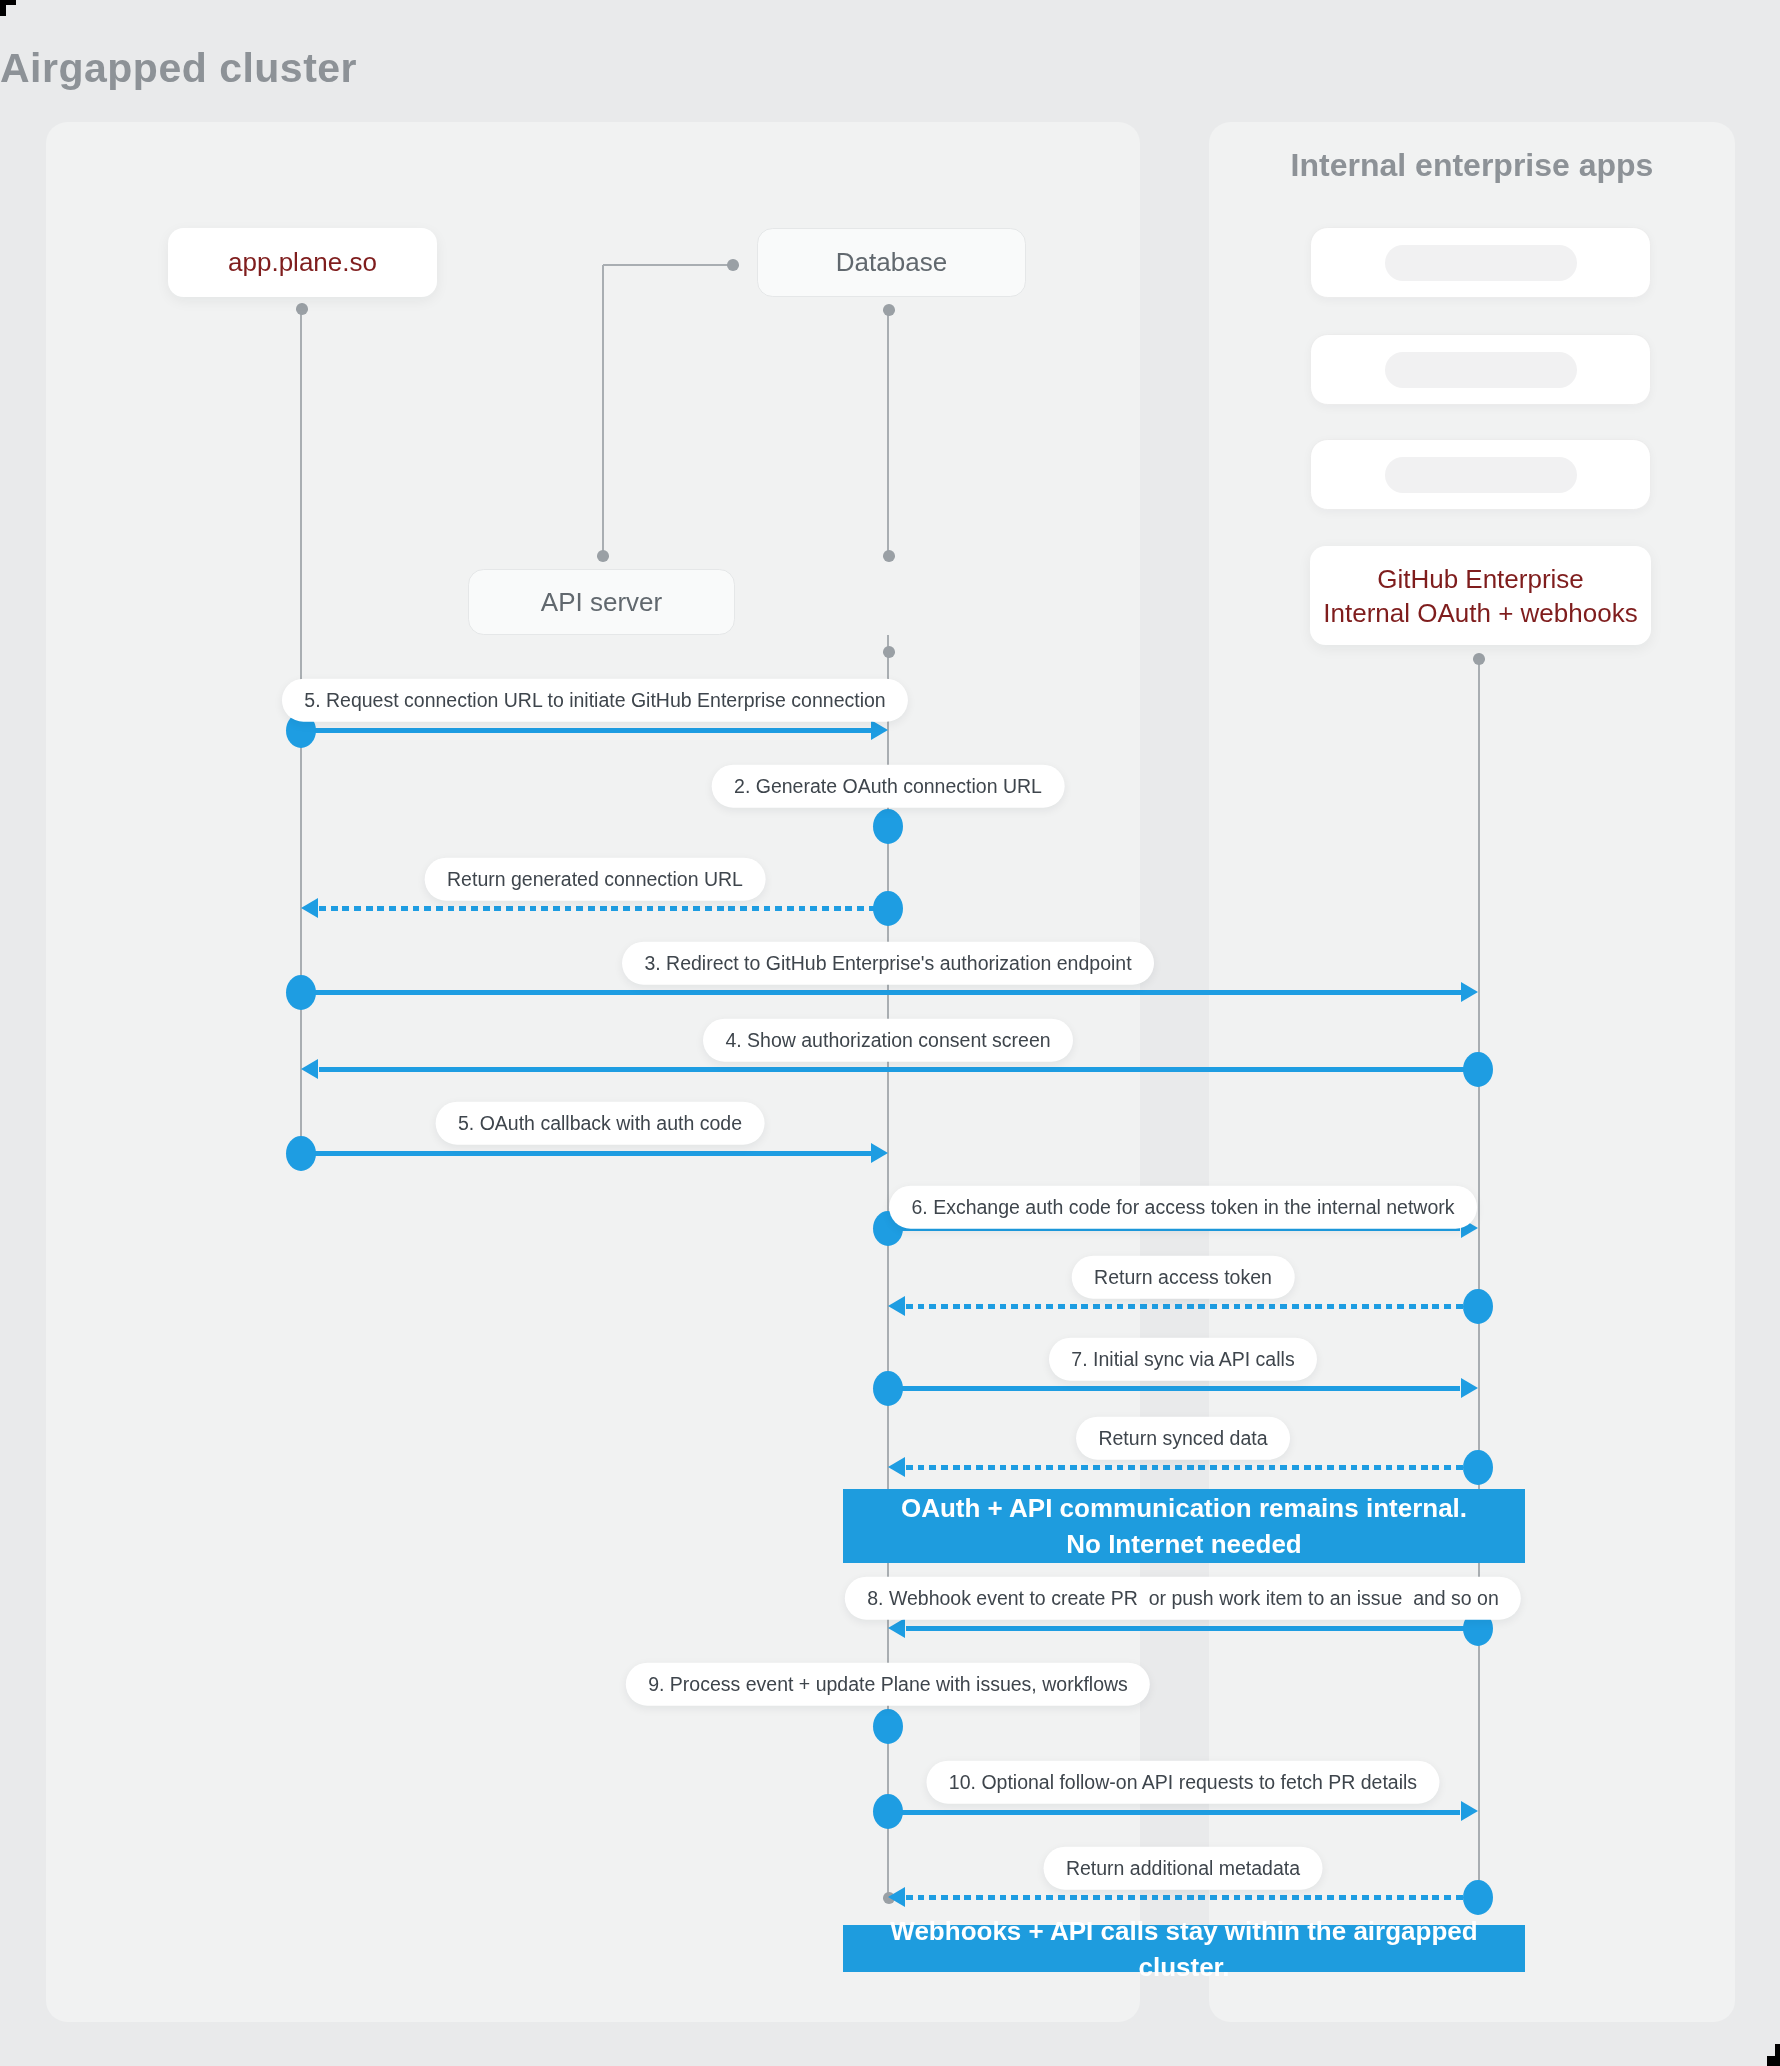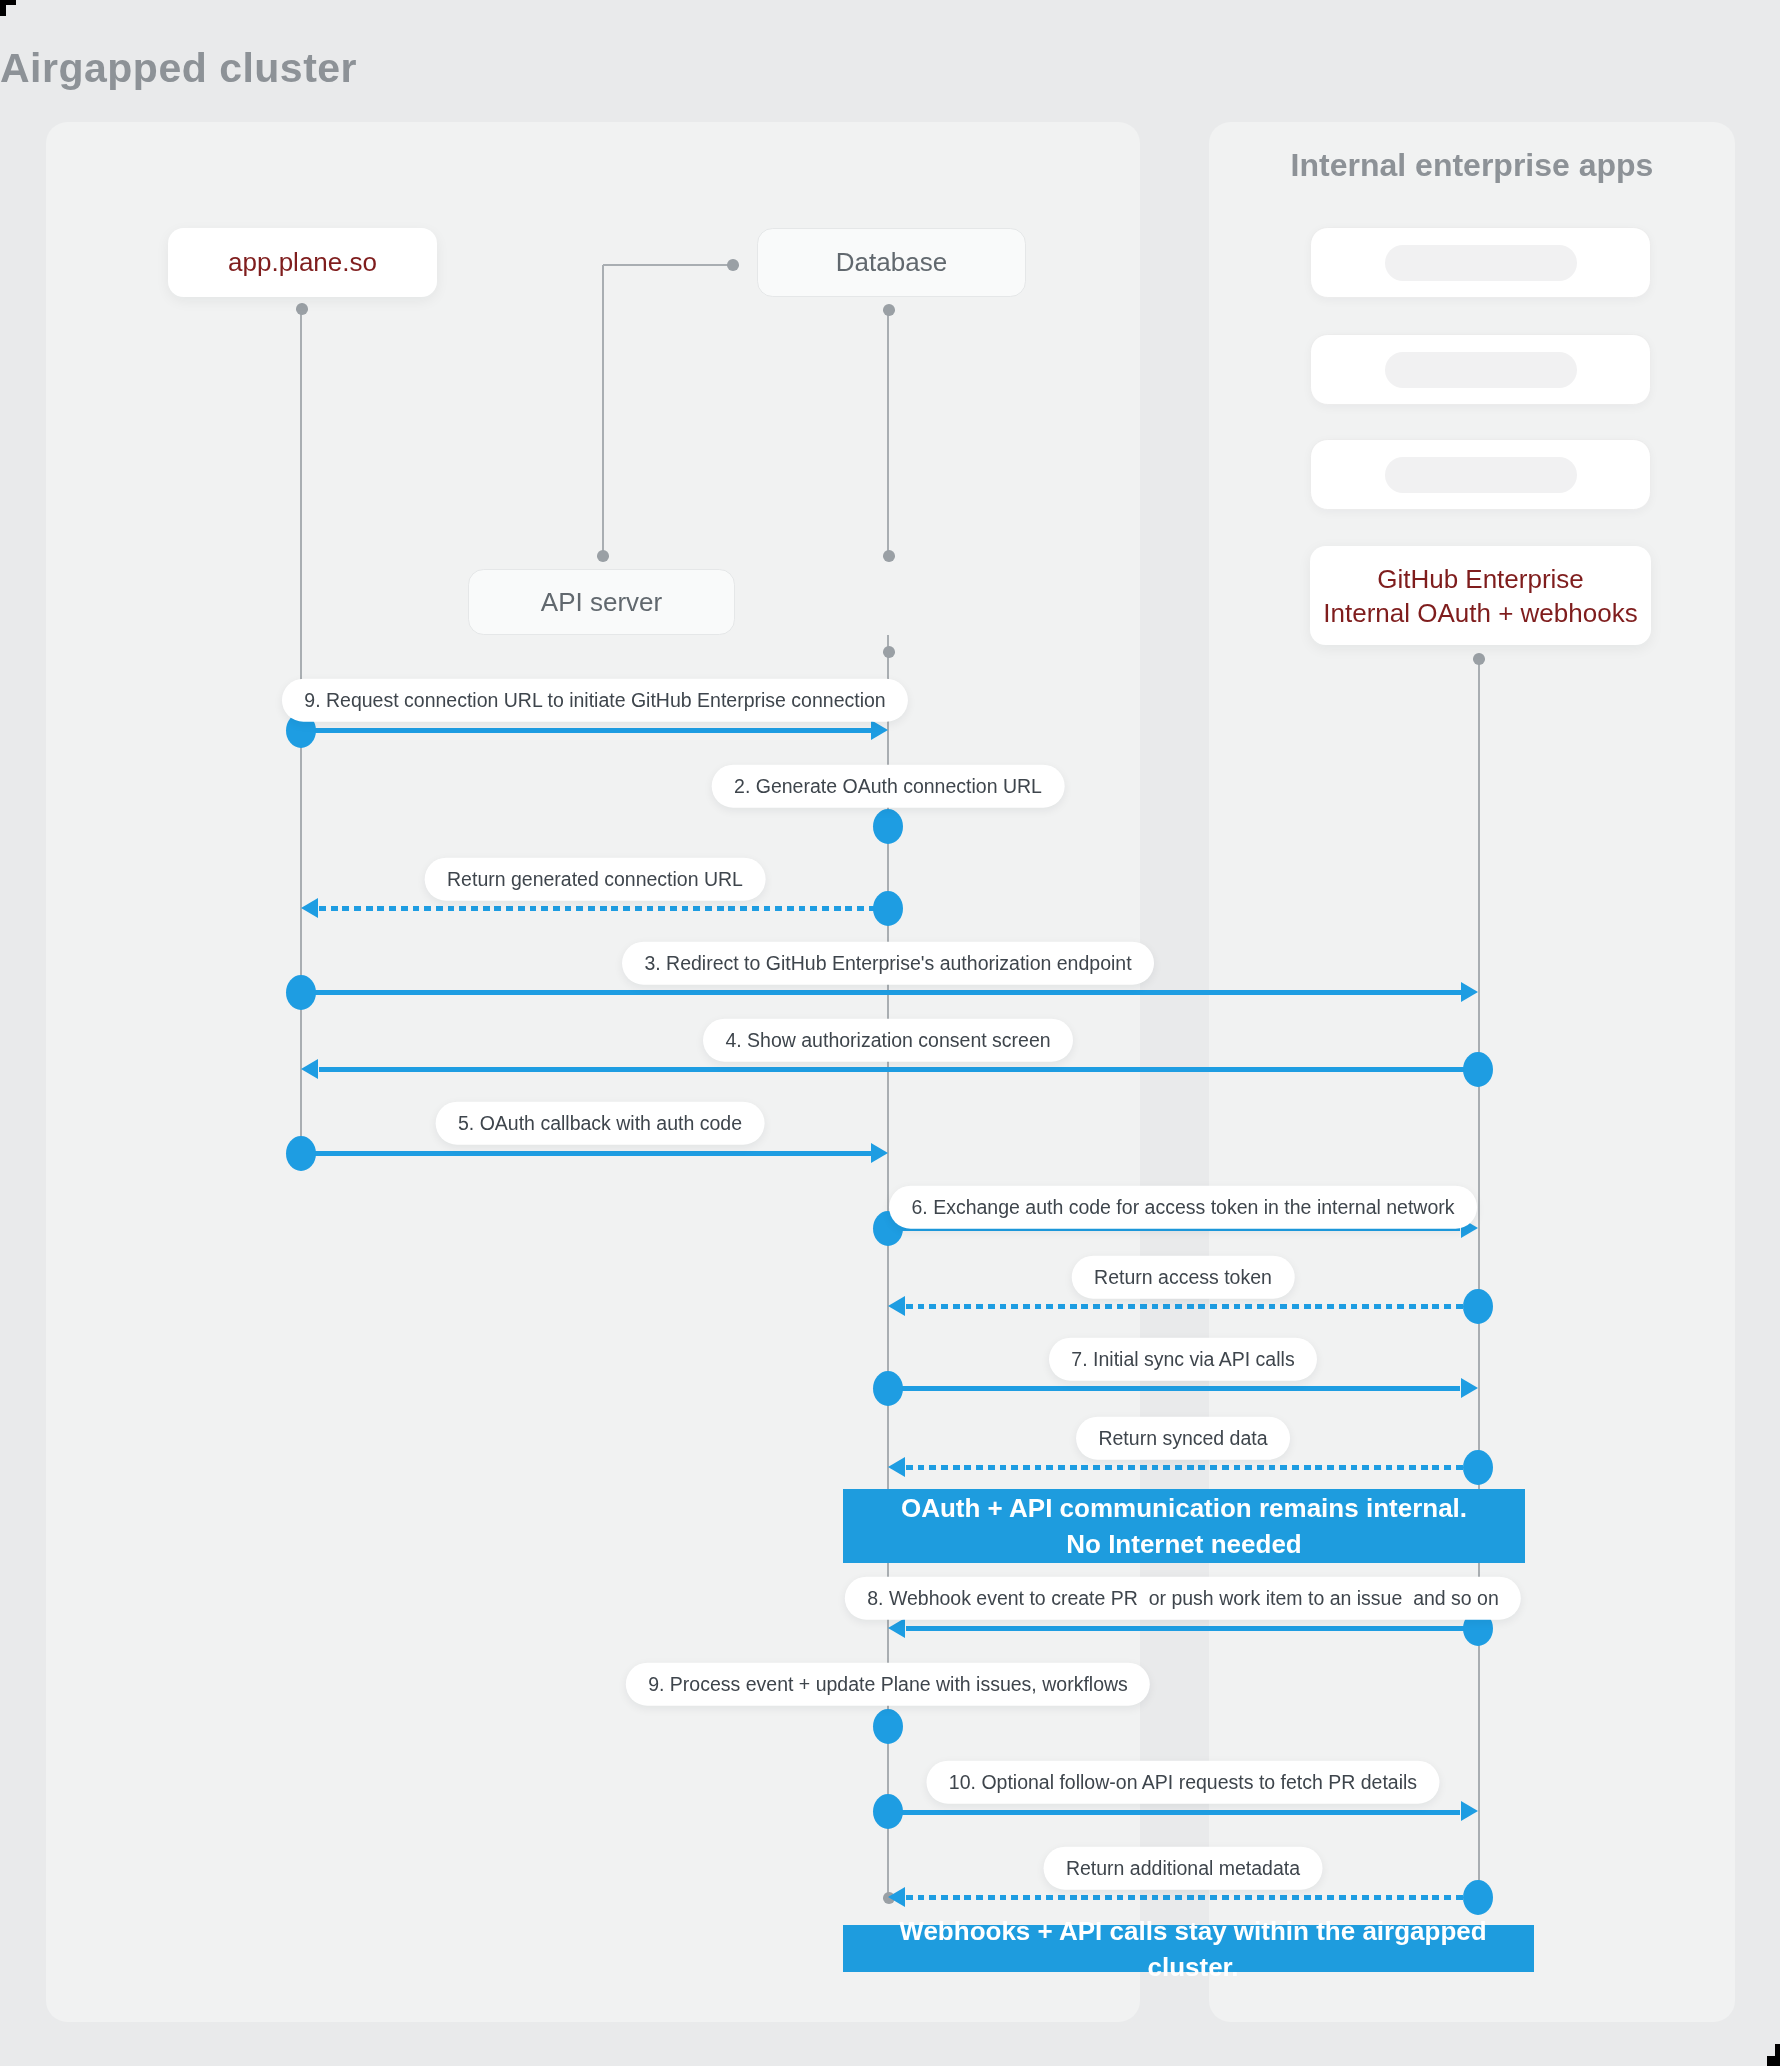--- a/index.html
+++ b/index.html
@@ -46,21 +46,21 @@
   .mhead.right{border-left:17.6px solid var(--blue);}
   .mhead.left{border-right:17.6px solid var(--blue);}
   .mcircle{position:absolute;width:30px;height:35px;border-radius:50%;background:var(--blue);}
   .mlabel{position:absolute;transform:translate(-50%,-50%);white-space:pre;
       background:#ffffff;color:#3e454c;font-size:19.5px;font-weight:500;
       padding:9.8px 22.4px;border-radius:21.5px;box-shadow:0 2.9px 9.8px rgba(15,23,42,.07);}
   .banner{position:absolute;background:#1e9cde;border-radius:0;color:#ffffff;
       display:flex;flex-direction:column;align-items:center;justify-content:center;
       font-size:26px;font-weight:700;line-height:36px;text-align:center;}
   #banner-1{left:843px;top:1489px;width:682px;height:74px;}
-  #banner-2{left:843px;top:1925px;width:682px;height:47px;padding-left:9px;}
+  #banner-2{left:843px;top:1925px;width:682px;height:47px;}
   
   .corner{position:absolute;background:#000;}
   #page{--blue:#1e9de2;}
 </style>
 </head>
 <body>
 
 <div id="page">
 
   <div id="main-title">Airgapped cluster</div>
@@ -81,21 +81,21 @@
       <div class="gdot" style="left: 883px; top: 304px;"></div>
       <div class="gdot" style="left: 883px; top: 550px;"></div>
       <div class="gdot" style="left: 597px; top: 550px;"></div>
       <div class="gdot" style="left: 727px; top: 259px;"></div>
       <div class="gdot" style="left: 883px; top: 646px;"></div>
       <div class="gdot" style="left: 1473px; top: 653px;"></div>
       <div class="gdot" style="left: 883px; top: 1892px;"></div>
       <div class="mline solid" style="left: 301px; top: 728px; width: 570px;"></div>
       <div class="mhead right" style="left: 871px; top: 720px;"></div>
       <div class="mcircle" style="left: 286px; top: 713px;"></div>
-      <div class="mlabel" style="left: 595px; top: 700px;">9. Request connection URL to initiate GitHub Enterprise connection</div>
+      <div class="mlabel" style="left: 595px; top: 700px;">5. Request connection URL to initiate GitHub Enterprise connection</div>
       <div class="mcircle" style="left: 873px; top: 809px;"></div>
       <div class="mlabel" style="left: 888px; top: 786px;">2. Generate OAuth connection URL</div>
       <div class="mline dashed" style="left: 319px; top: 906px; width: 570px;"></div>
       <div class="mhead left" style="left: 301px; top: 898px;"></div>
       <div class="mcircle" style="left: 873px; top: 891px;"></div>
       <div class="mlabel" style="left: 595px; top: 879px;">Return generated connection URL</div>
       <div class="mline solid" style="left: 301px; top: 990px; width: 1160px;"></div>
       <div class="mhead right" style="left: 1461px; top: 982px;"></div>
       <div class="mcircle" style="left: 286px; top: 975px;"></div>
       <div class="mlabel" style="left: 888px; top: 963px;">3. Redirect to GitHub Enterprise's authorization endpoint</div>

